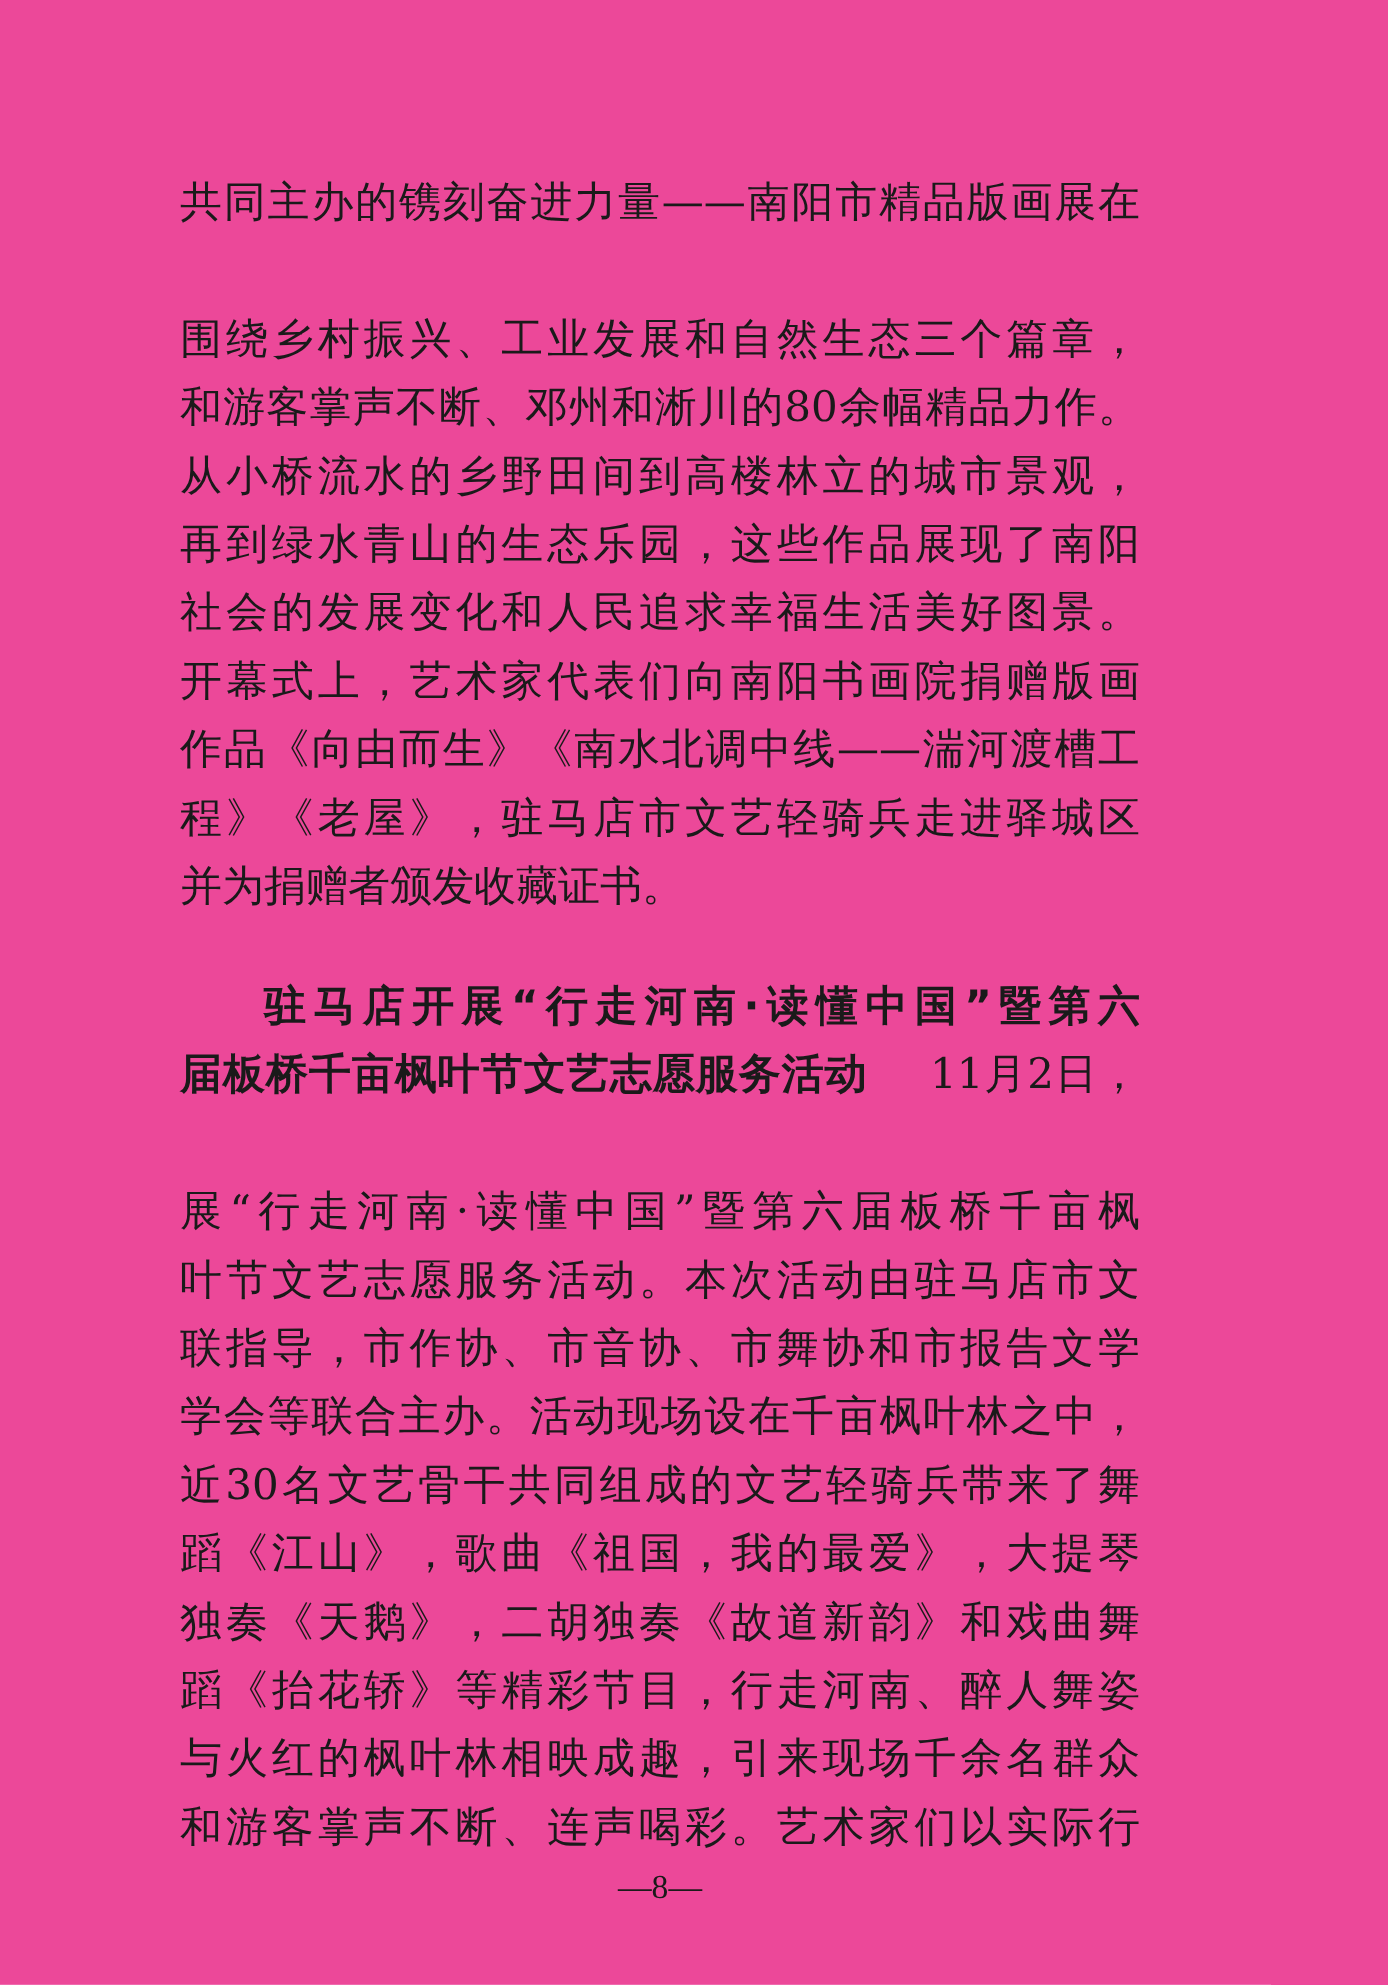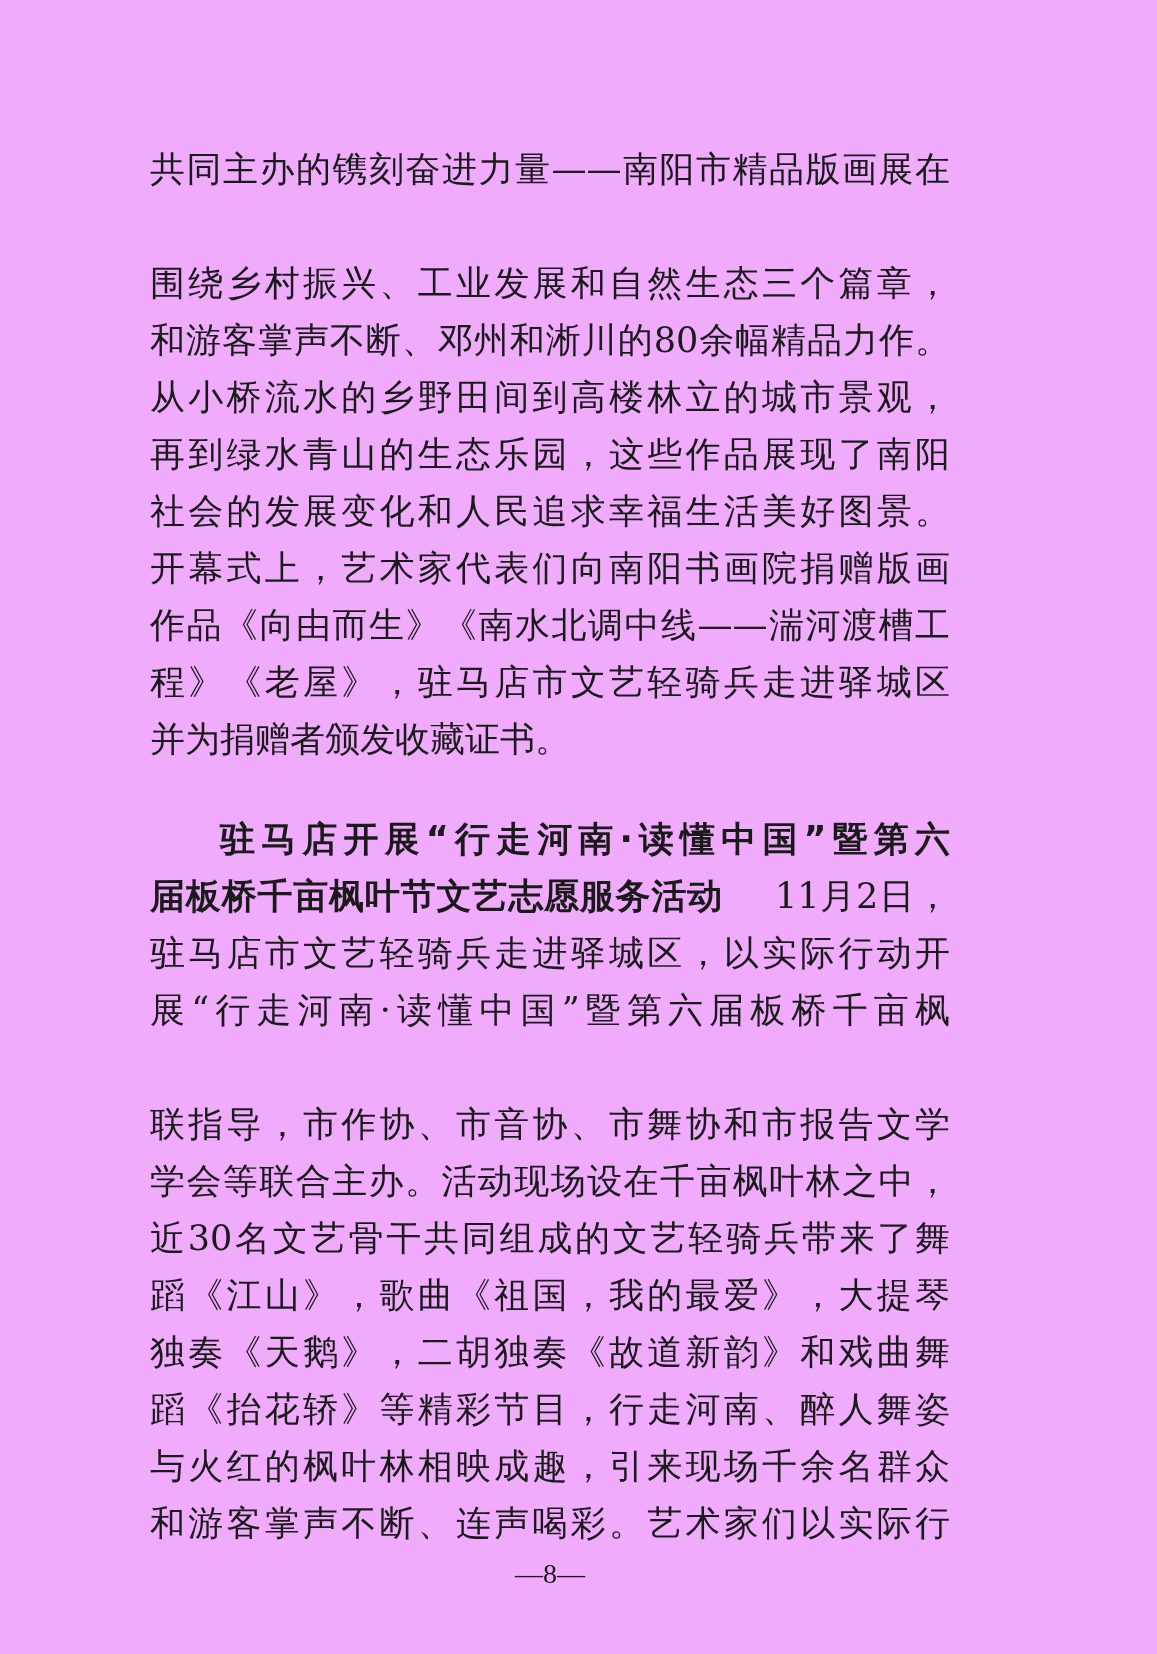--- a/index.html
+++ b/index.html
@@ -1,17 +1,17 @@
 <!DOCTYPE html>
 <html><head>
   <meta charset="utf-8">
   <style>
     html, body { margin: 0; padding: 0; background: #ffffff; }
     body { width: 1157px; height: 1654px; position: relative; overflow: hidden; }
-    .page { position: absolute; left: 0; top: 0; width: 1157px; height: 1654px; background: #f0abfc; }
+    .page { position: absolute; left: 0; top: 0; width: 1157px; height: 1654px; background: #ec4899; }
     .line {
       position: absolute;
       left: 150px;
       width: 800px;
       height: 52px;
       font-family: "DejaVu Serif", "Liberation Serif", serif;
       font-size: 35px;
       line-height: 52px;
       color: #1a1a1a;
       white-space: nowrap;
@@ -48,22 +48,22 @@
   <div class="line" style="top:656px">程》《老屋》，驻马店市文艺轻骑兵走进驿城区</div>
   <div class="line last" style="top:713px">并为捐赠者颁发收藏证书。</div>
 
   <div class="line bold indent" style="top:813px">驻马店开展“行走河南·读懂中国”暨第六</div>
   <div class="line" style="top:870px; text-align-last:justify;">
     <span class="bold">届板桥千亩枫叶节文艺志愿服务活动</span>
     <span style="display:inline-block; width:28px;"></span>
     <span>11月2日，</span>
   </div>
 
-  <div class="line" style="top:927px">驻马店市文艺轻骑兵走进驿城区，以实际行动开</div>
   <div class="line" style="top:984px">展“行走河南·读懂中国”暨第六届板桥千亩枫</div>
+  <div class="line" style="top:1041px">叶节文艺志愿服务活动。本次活动由驻马店市文</div>
   <div class="line" style="top:1098px">联指导，市作协、市音协、市舞协和市报告文学</div>
   <div class="line" style="top:1155px">学会等联合主办。活动现场设在千亩枫叶林之中，</div>
   <div class="line" style="top:1212px">近30名文艺骨干共同组成的文艺轻骑兵带来了舞</div>
   <div class="line" style="top:1269px">蹈《江山》，歌曲《祖国，我的最爱》，大提琴</div>
   <div class="line" style="top:1326px">独奏《天鹅》，二胡独奏《故道新韵》和戏曲舞</div>
   <div class="line" style="top:1383px">蹈《抬花轿》等精彩节目，行走河南、醉人舞姿</div>
   <div class="line" style="top:1440px">与火红的枫叶林相映成趣，引来现场千余名群众</div>
   <div class="line" style="top:1497px">和游客掌声不断、连声喝彩。艺术家们以实际行</div>
 
   <div class="page-num">—8—</div>

